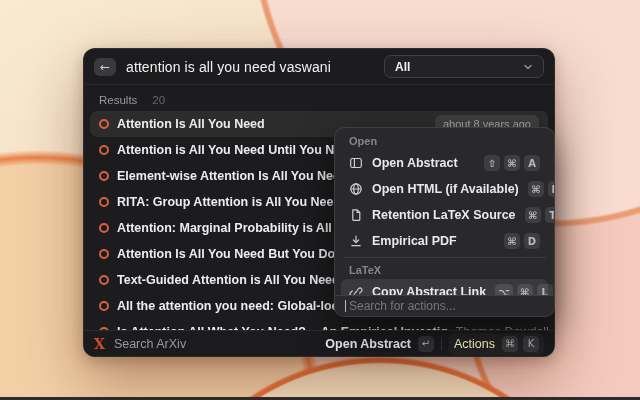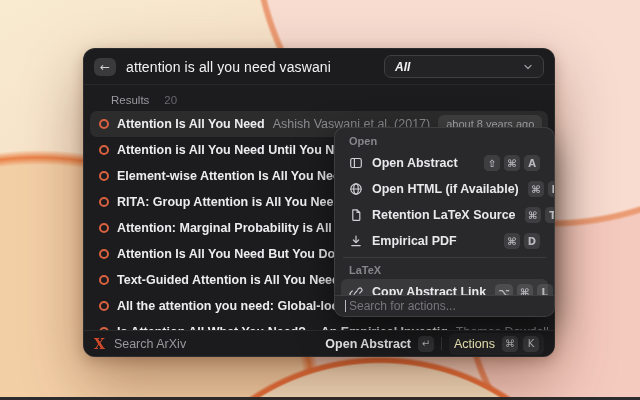--- a/index.html
+++ b/index.html
@@ -25,24 +25,24 @@
     box-shadow:0 25px 60px rgba(70,25,5,0.38), 0 4px 14px rgba(70,25,5,0.25);
     color:#ececef;
   }
   .searchbar{ height:36px; display:flex; align-items:center; gap:10px; padding:0 10px;
     border-bottom:1px solid rgba(255,255,255,0.06); }
   .back-btn{ width:22px; height:18px; border:none; border-radius:6px; background:#3a3a3c;
     color:#d2d2d5; font-size:12px; line-height:1; display:flex; align-items:center; justify-content:center; cursor:pointer;
     font-family:"DejaVu Sans",sans-serif; }
   .query{ font-size:14px; color:#f2f2f3; letter-spacing:.1px; }
   .dropdown{ margin-left:auto; width:160px; height:23px; border:1px solid #3f3f42; border-radius:7px;
-    background:#232325; display:flex; align-items:center; padding:0 10px; font-size:12px; font-weight:700; color:#f0f0f2;font-style:italic; }
+    background:#232325; display:flex; align-items:center; padding:0 10px; font-size:12px; font-weight:700; color:#f0f0f2; }
   .dropdown .chev{ margin-left:auto; color:#98989d; display:flex; }
 
-  .results-header{ display:flex; gap:15px; padding:9px 15px 5px; font-size:11.5px;margin-left:12px; }
+  .results-header{ display:flex; gap:15px; padding:9px 15px 5px; font-size:11.5px; }
   .results-label{ color:#9a9a9f; }
   .results-count{ color:#68686d; }
 
   
   .list{ position:relative; margin:0 6px; height:225px; overflow:hidden; }
   .row{ height:26px; display:flex; align-items:center; gap:8px; padding:0 9px; border-radius:7px; white-space:nowrap; }
   .row.selected{ background:rgba(255,255,255,0.07); }
   .dot{ width:10px; height:10px; border:2px solid #d96140; border-radius:50%; flex:none; }
   .title{ font-size:12.5px; font-weight:700; color:#ededf0; }
   .subtitle{ font-size:12.5px; color:#8b8b90; }
@@ -108,21 +108,20 @@
 
     <div class="results-header">
       <span class="results-label">Results</span>
       <span class="results-count">20</span>
     </div>
 
     <div class="list">
       <div class="row selected">
         <span class="dot"></span>
         <span class="title">Attention Is All You Need</span>
-        <span class="subtitle">Ashish Vaswani et al. (2017)</span>
         <span class="tag">about 8 years ago</span>
       </div>
       <div class="row">
         <span class="dot"></span>
         <span class="title">Attention is All You Need Until You Need Retention</span>
         <span class="subtitle">M. M</span>
       </div>
       <div class="row">
         <span class="dot"></span>
         <span class="title">Element-wise Attention Is All You Need</span>

